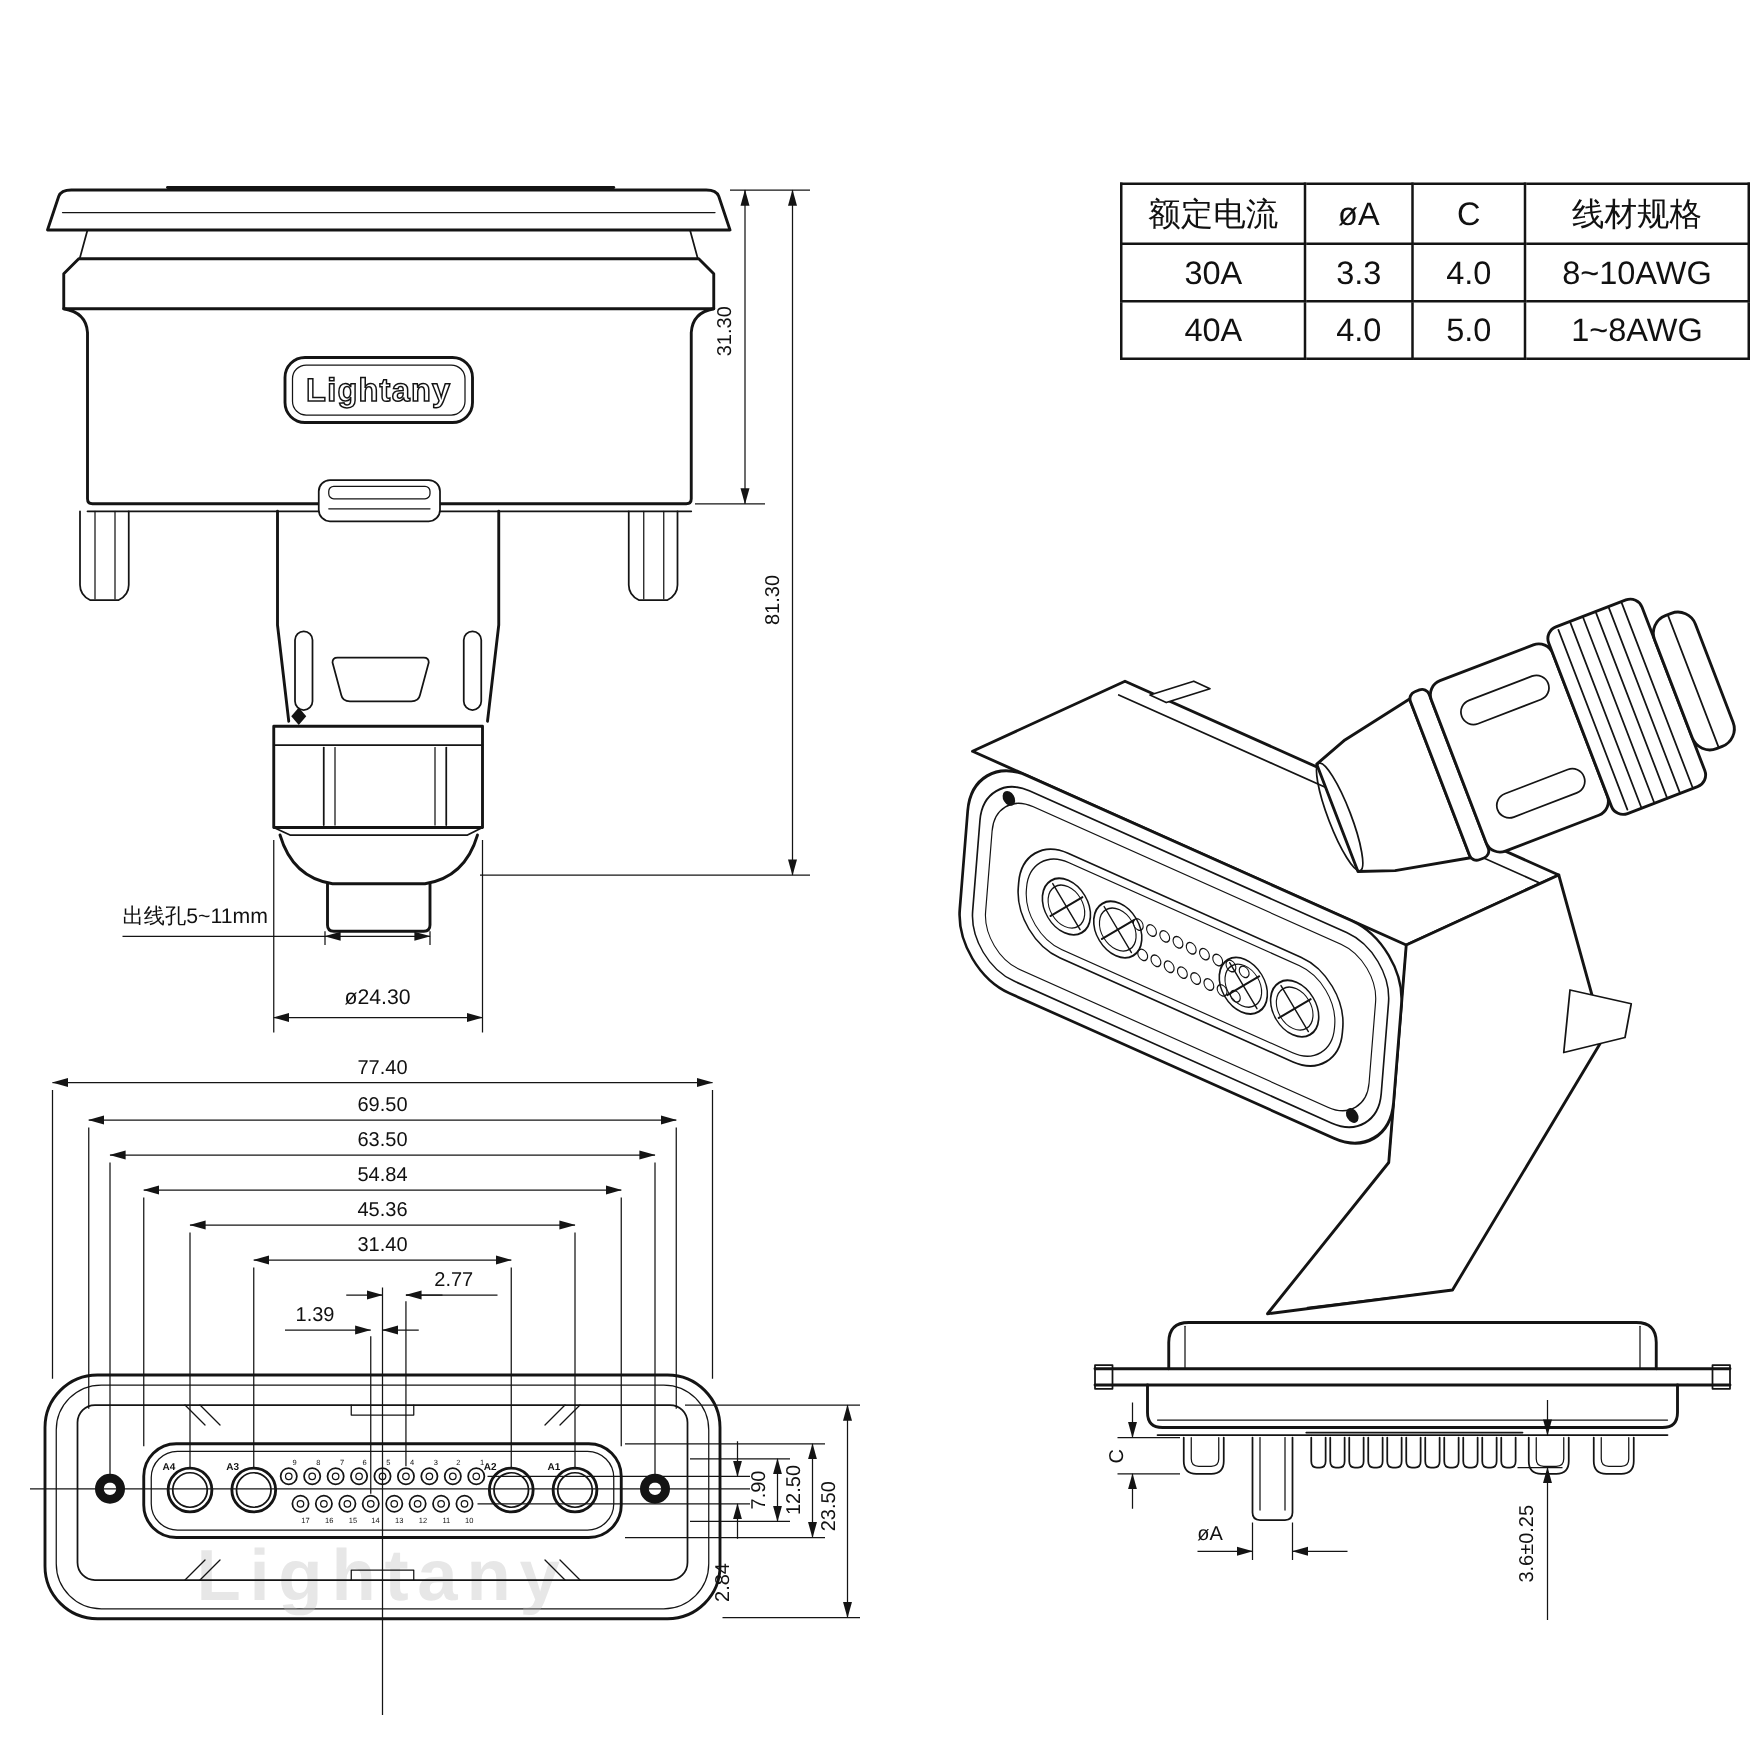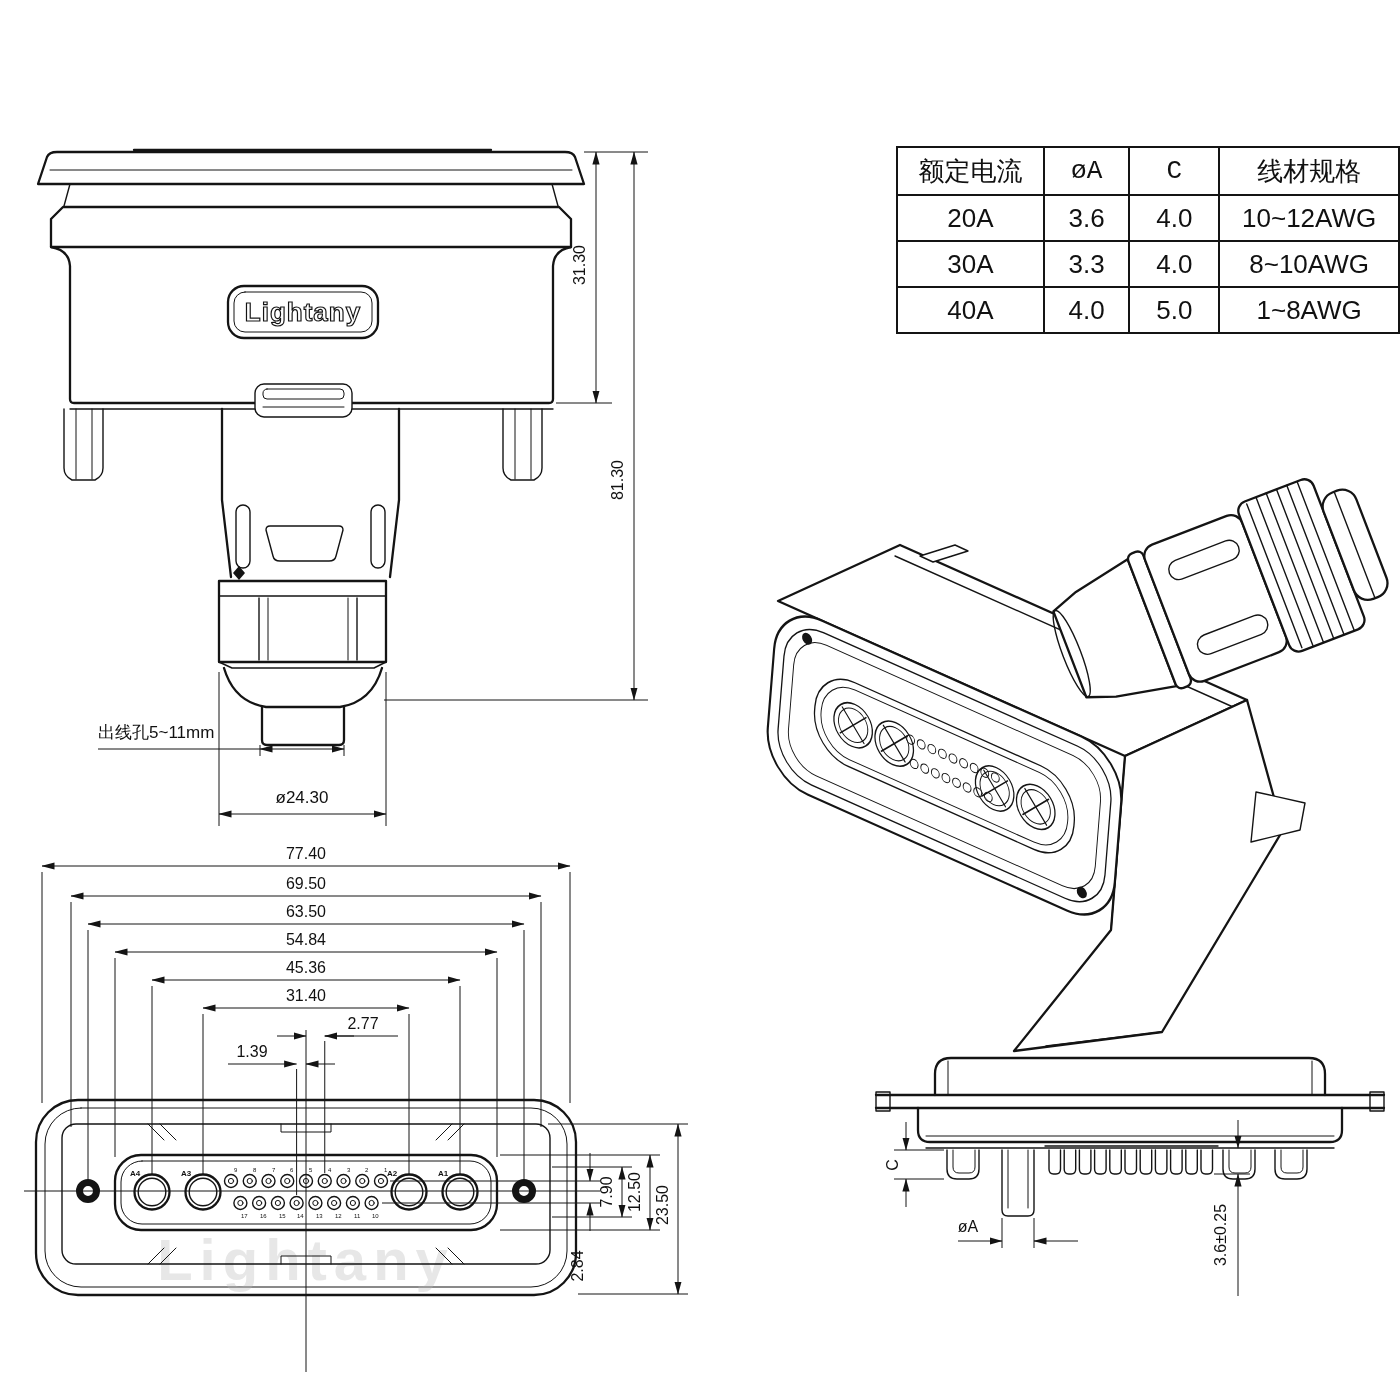--- a/index.html
+++ b/index.html
@@ -17,21 +17,21 @@
   .dt{font-size:16px;text-anchor:middle}
   .dt2{font-size:17px}
   .lbl{font-size:8px;font-weight:bold}
   .pnum{font-size:6px}
   .logo{font-size:26px;font-weight:700;letter-spacing:1px;fill:#fff;stroke:#141414;stroke-width:1.2;text-anchor:middle}
   .wm{font-size:58px;font-weight:700;letter-spacing:7px;fill:#bbbbbb;opacity:.35;text-anchor:middle}
   
   #spec{position:absolute;left:896px;top:146px;border-collapse:collapse;table-layout:fixed;}
   #spec td{border:2px solid #141414;text-align:center;font-size:26px;height:44px;padding:0 6px;
            font-family:"Liberation Sans",sans-serif;color:#111;white-space:nowrap;}
-  #spec tr.hd td{height:46px;font-family:Liberation Mono, monospace;}
+  #spec tr.hd td{height:46px;}
   #unit-note{position:absolute;left:1100px;top:368px;width:258px;text-align:right;font-size:24px;color:#111;}
 </style>
 </head>
 <body>
 
 <div id="canvas">
 
 <svg width="1400" height="1400" viewBox="0 0 1400 1400">
   <defs>
     <marker id="arw" orient="auto-start-reverse" markerUnits="userSpaceOnUse" markerWidth="13" markerHeight="9" viewBox="0 0 13 9" refX="12.5" refY="4.5">
@@ -367,26 +367,20 @@
 
 <table id="spec">
   <tbody>
         <tr class="hd">
     <td style="width:136px">额定电流</td>
     <td style="width:75px">øA</td>
     <td style="width:80px">C</td>
     <td style="width:169px">线材规格</td>
   </tr>
   <tr>
-    <td>20A</td>
-    <td>3.6</td>
-    <td>4.0</td>
-    <td>10~12AWG</td>
-  </tr>
-  <tr>
     <td>30A</td>
     <td>3.3</td>
     <td>4.0</td>
     <td>8~10AWG</td>
   </tr>
   <tr>
     <td>40A</td>
     <td>4.0</td>
     <td>5.0</td>
     <td>1~8AWG</td>

